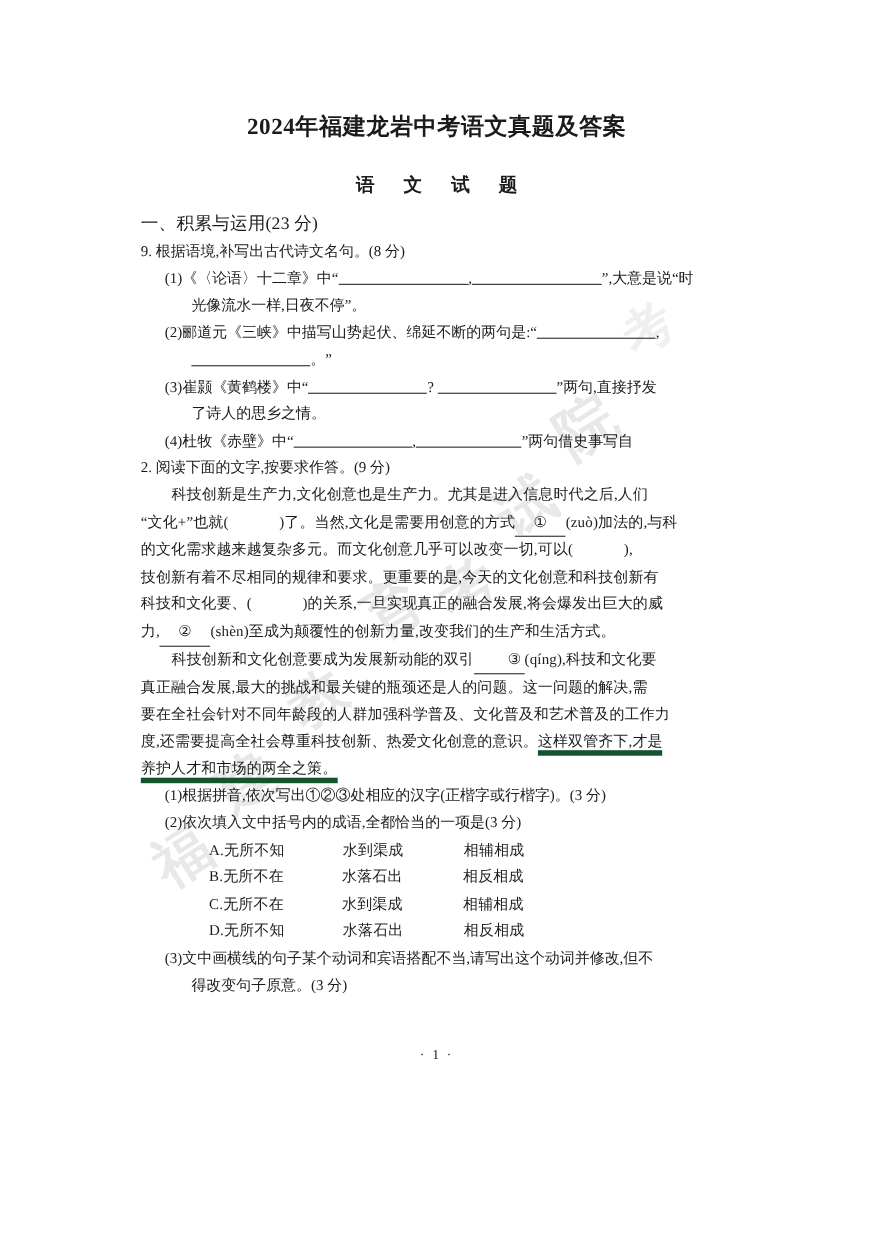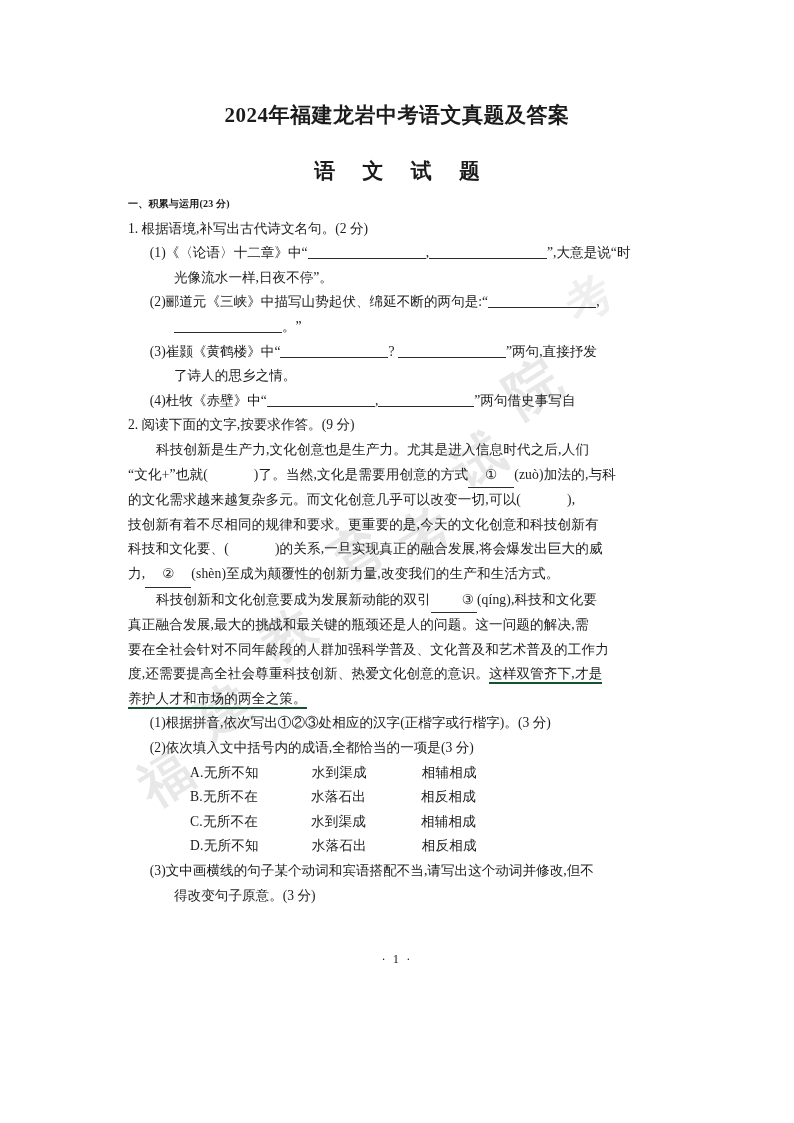--- a/index.html
+++ b/index.html
@@ -53,38 +53,38 @@
     font-weight: 700;
     letter-spacing: 0.5px;
     font-family: "Liberation Serif", "DejaVu Serif", serif;
   }
 
   .paper-heading {
     position: absolute;
     left: 0; top: 157px;
     width: 794px;
     text-align: center;
-    font-size: 21px;
+    font-size: 17px;
     font-weight: 700;
     letter-spacing: 11px;
     text-indent: 11px;
   }
 
   .body-col {
     position: absolute;
     left: 128px;
     top: 192px;
     width: 548px;
     font-size: 13.6px;
     line-height: 24.6px;
   }
 
   .section-head {
-    font-weight: 700;
-    font-size: 10px;
+    font-weight: 400;
+    font-size: 16px;
     letter-spacing: 0.2px;
   }
   .q-item { }
   .sub-item {
     padding-left: 22px;
     text-indent: -0.2px;
   }
   .sub-cont {
     padding-left: 46px;
   }
@@ -119,21 +119,21 @@
   
   .numblank {
     display: inline-block;
     border-bottom: 1px solid #2b2b2b;
     text-align: center;
     min-width: 42px;
     padding: 0 2px;
   }
 
   .uline {
-    border-bottom: 2px solid #14532d;
+    border-bottom: 5px solid #14532d;
     padding-bottom: 1px;
   }
 
   .choice-row {
     padding-left: 62px;
     white-space: pre;
     letter-spacing: 0.2px;
   }
   .choice-label { }
   .choice-c2 { display: inline-block; width: 108px; }
@@ -166,21 +166,21 @@
 <div id="page">
 
   <div class="doc-title">2024年福建龙岩中考语文真题及答案</div>
 
   <div class="paper-heading">语 文 试 题</div>
 
   <div class="body-col">
 
     <div class="section-head">一、积累与运用(23 分)</div>
 
-    <div class="q-item">1. 根据语境,补写出古代诗文名句。(2 分)</div>
+    <div class="q-item">9. 根据语境,补写出古代诗文名句。(8 分)</div>
 
     <div class="sub-item"><span>(1)</span><span>《〈论语〉十二章》中“</span><span class="blank bk-lg"></span><span>,</span><span class="blank bk-lg"></span><span>”,大意是说“时</span></div>
     <div class="sub-cont">光像流水一样,日夜不停”。</div>
 
     <div class="sub-item"><span>(2)</span><span>郦道元《三峡》中描写山势起伏、绵延不断的两句是:“</span><span class="blank bk-md"></span><span>,</span></div>
     <div class="sub-cont"><span class="blank bk-md"></span><span>。”</span></div>
 
     <div class="sub-item"><span>(3)</span><span>崔颢《黄鹤楼》中“</span><span class="blank bk-md"></span><span>?</span>&nbsp;<span class="blank bk-md"></span><span>”两句,直接抒发</span></div>
     <div class="sub-cont">了诗人的思乡之情。</div>
 

